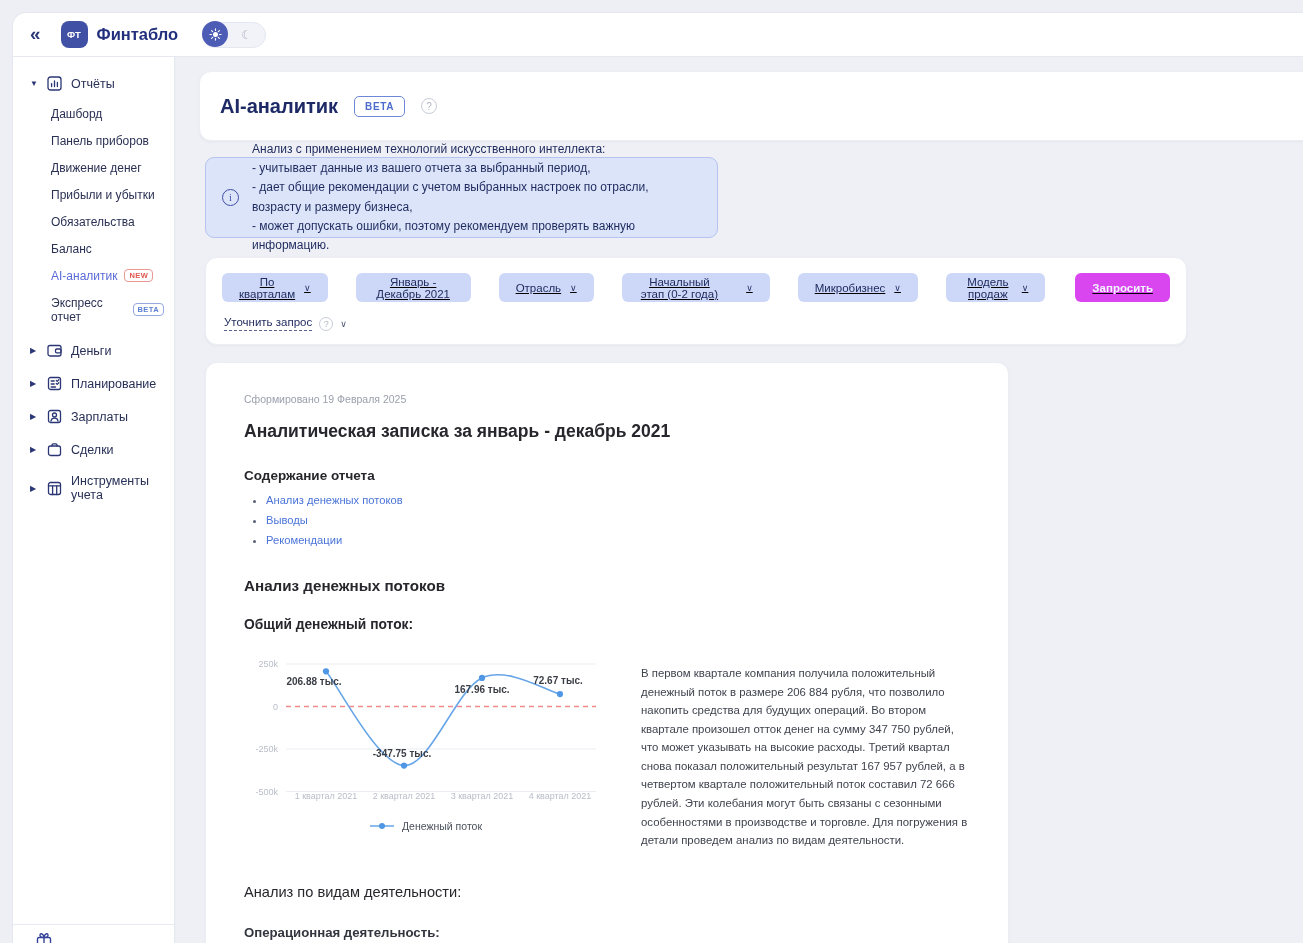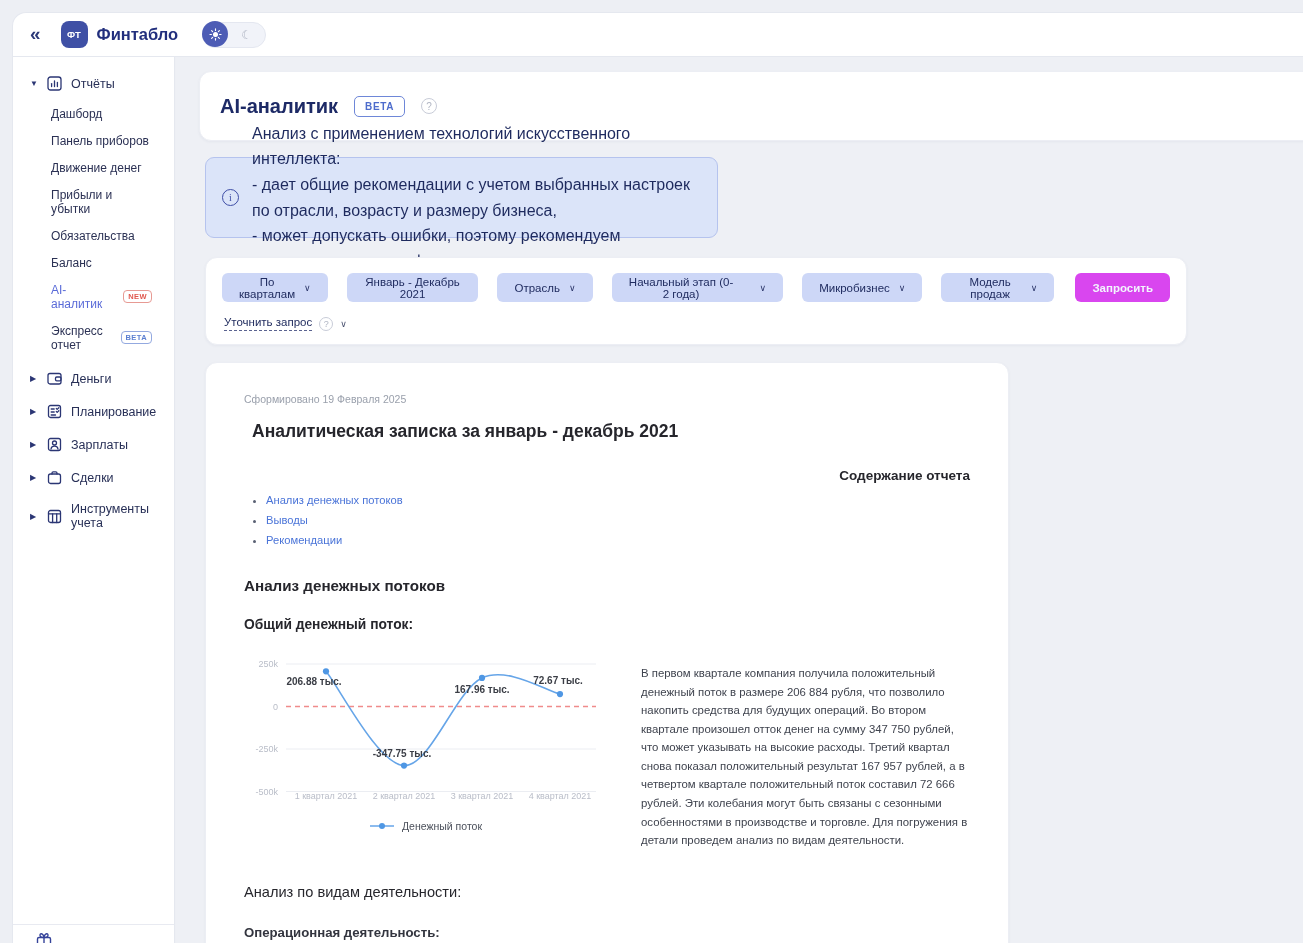--- a/index.html
+++ b/index.html
@@ -19,21 +19,21 @@
     display:flex; align-items:center; justify-content:center; }
   .theme-moon { flex:1; text-align:center; color:#a9afbe; font-size:12px; }
 
   .sidebar { position:absolute; left:12px; top:57px; width:163px; bottom:0; background:#fff;
     border-left:1px solid #e5e8ef; border-right:1px solid #e5e8ef; padding-top:10px; overflow:hidden; }
   .nav-section { display:flex; align-items:center; gap:8px; padding:8px 6px 8px 17px;
     font-size:12.5px; color:#283057; cursor:pointer; }
   .nav-arrow { font-size:8px; color:#2b3674; width:8px; flex:none; }
   .nav-ico { width:17px; height:17px; flex:none; display:flex; }
   .nav-ico svg { width:17px; height:17px; stroke:#2b3674; fill:none; stroke-width:1.3; stroke-linecap:round; stroke-linejoin:round; }
-  .nav-sub { padding:0 16px 4px 0; }
+  .nav-sub { padding:0 4px 4px 0; }
   .nav-item { font-size:12px; color:#2b3154; padding:6.5px 6px 6.5px 38px; cursor:pointer;
     display:flex; align-items:center; gap:7px; }
   .nav-item.active { color:#5a6bd8; }
   .badge { font-size:7.5px; font-weight:700; letter-spacing:.4px; border-radius:4px; padding:2px 4px; line-height:1; }
   .badge-new { color:#e0584e; border:1px solid #e79a93; }
   .badge-beta { color:#5b7fd1; border:1px solid #93a9e0; }
   .sidebar-divider { position:absolute; left:0; right:0; bottom:18px; height:1px; background:#e8eaf1; }
   .sidebar-bottom-ico { position:absolute; left:22px; bottom:-10px; }
   .sidebar-bottom-ico svg { width:18px; height:18px; stroke:#35439a; fill:none; stroke-width:1.4; }
 
@@ -44,37 +44,37 @@
   .page-title { font-size:20px; font-weight:700; color:#1d2a66; }
   .beta-pill { border:1.4px solid #6e87d8; color:#4d6ccc; font-size:10px; font-weight:700;
     letter-spacing:.6px; padding:4px 10px; border-radius:5px; }
   .help-circle { width:16px; height:16px; border-radius:50%; border:1px solid #c8ccd8; color:#b0b5c3;
     font-size:10px; display:flex; align-items:center; justify-content:center; cursor:pointer; }
 
   .info-box { position:absolute; left:29px; top:100px; width:513px; height:81px; background:#dbe4f9;
     border:1px solid #b5c3ee; border-radius:9px; display:flex; align-items:center; gap:13px; padding:10px 16px; }
   .info-ico { width:17px; height:17px; border-radius:50%; border:1.3px solid #3e4da6; color:#3e4da6;
     flex:none; font-size:10px; display:flex; align-items:center; justify-content:center; font-family:"Liberation Serif", serif; }
-  .info-text { font-size:16px; color:#1e2a5e; line-height:1.6; }
+  .info-text { font-size:12px; color:#1e2a5e; line-height:1.6; }
 
   .filter-card { position:absolute; left:29px; top:200px; width:982px; height:88px; padding:15px 16px; }
-  .chip-row { display:flex; gap:19px; }
+  .chip-row { display:flex; gap:28px;text-decoration:underline; }
   .chip { height:29px; background:#cdd7f7; border-radius:6px; border:none; font-family:inherit;
     font-size:11.5px; color:#202c60; display:flex; align-items:center; gap:9px; padding:0 17px; cursor:pointer; }
   .chip .chev { font-size:9px; color:#2a3468; }
   .chip-submit { background:#d946ef; color:#f2f5fd; font-weight:600; margin-left:2px; }
   .refine-row { display:flex; align-items:center; gap:7px; margin-top:14px; padding-left:2px; }
   .refine-link { font-size:11.5px; color:#222d5f; border-bottom:1px dashed #5a6390; padding-bottom:2px; cursor:pointer; }
   .refine-row .chev { font-size:9px; color:#49506e; cursor:pointer; }
   .help-sm { width:14px; height:14px; font-size:9px; }
 
   .report-card { position:absolute; left:29px; top:305px; width:804px; height:760px; padding:30px 38px; }
   .gen-line { font-size:10.5px; color:#9aa0ac; }
-  .report-title { font-size:17.5px; font-weight:700; color:#26262c; margin-top:16px;margin-left:8px; }
-  .toc-title { font-size:13.5px; font-weight:700; color:#26262c; margin-top:26px;text-align:right; }
+  .report-title { font-size:17.5px; font-weight:700; color:#26262c; margin-top:16px; }
+  .toc-title { font-size:13.5px; font-weight:700; color:#26262c; margin-top:26px; }
   .toc-list { margin:11px 0 0 22px; }
   .toc-list li { font-size:11.2px; margin-bottom:8px; color:#596073; }
   .toc-list a { color:#4a74d8; text-decoration:none; cursor:pointer; }
   .h2 { font-size:15.2px; font-weight:700; color:#26262c; margin-top:31px; }
   .h3 { font-size:13.8px; font-weight:700; color:#26262c; margin-top:23px; }
   .chart-row { display:flex; margin-top:20px; }
   .chart-wrap { width:362px; flex:none; }
   .legend-row { display:flex; align-items:center; justify-content:center; gap:6px; margin-top:12px; cursor:pointer; }
   .legend-label { font-size:10.5px; color:#4b505b; }
   .analysis-par { width:328px; margin-left:35px; margin-top:12px; font-size:11.4px; line-height:1.63; color:#3f434e; }
@@ -225,20 +225,21 @@
   <div class="card title-card">
     <div class="page-title">AI-аналитик</div>
     <div class="beta-pill">BETA</div>
     <div class="help-circle">?</div>
   </div>
 
   <div class="info-box">
     <span class="info-ico">i</span>
     <div class="info-text">
       <div>Анализ с применением технологий искусственного интеллекта:</div>
+      <div>- учитывает данные из вашего отчета за выбранный период,</div>
       <div>- дает общие рекомендации с учетом выбранных настроек по отрасли, возрасту и размеру бизнеса,</div>
       <div>- может допускать ошибки, поэтому рекомендуем проверять важную информацию.</div>
     </div>
   </div>
 
   <div class="card filter-card">
     <div class="chip-row">
       <button class="chip">
         <span>По кварталам</span>
         <span class="chev">∨</span>

